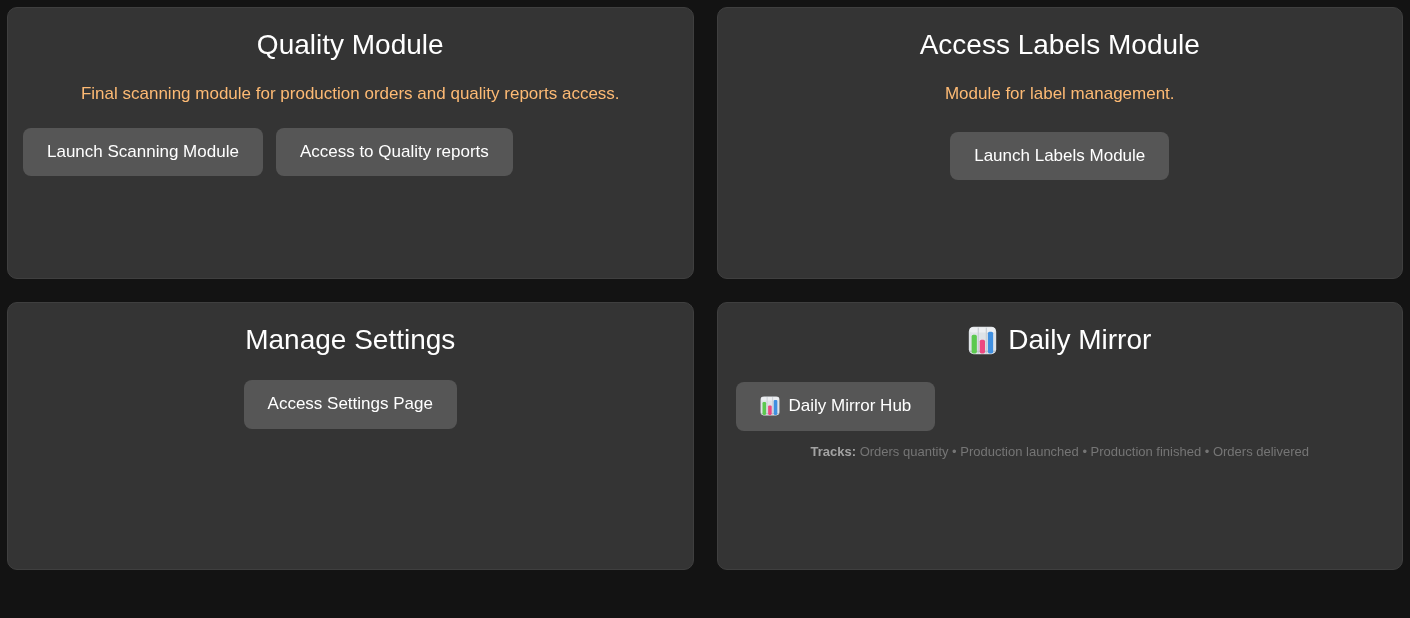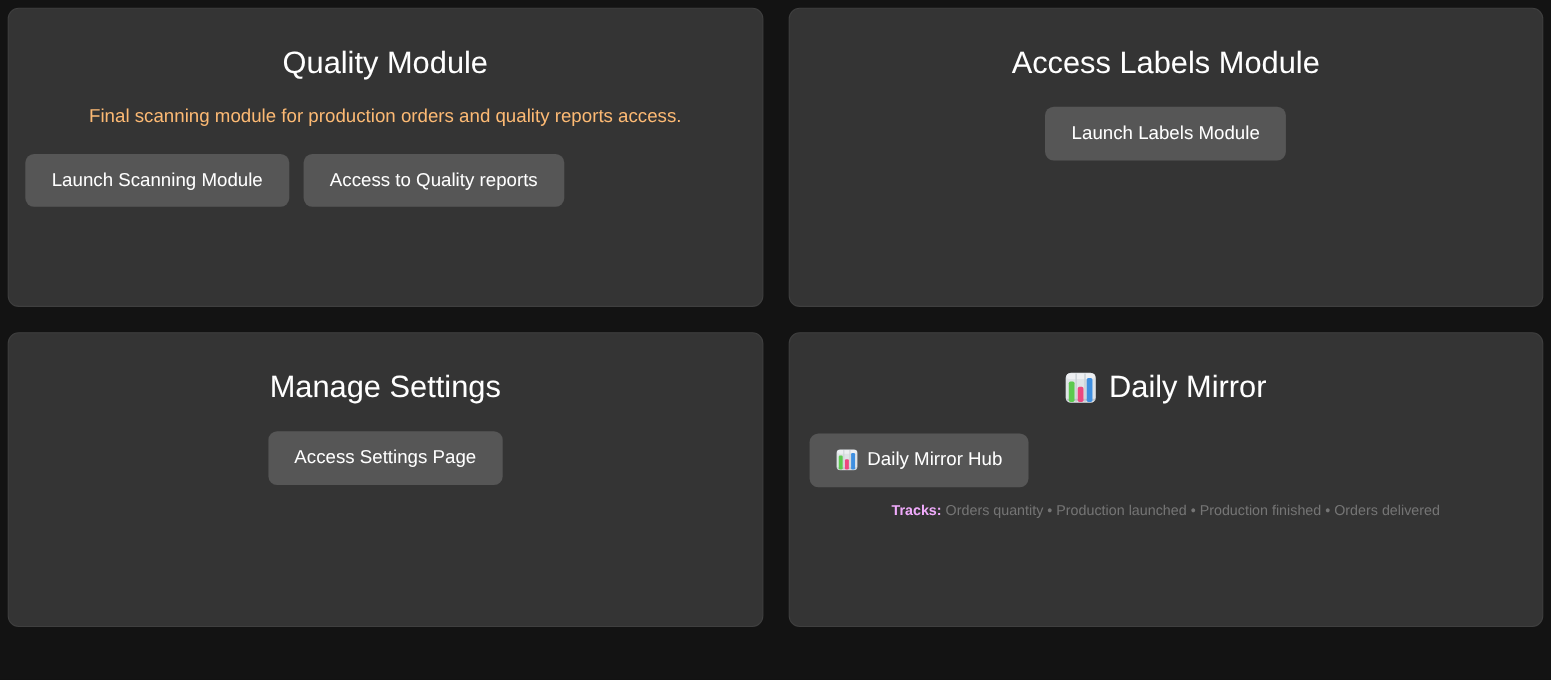--- a/index.html
+++ b/index.html
@@ -27,21 +27,21 @@
     flex: 1;
     box-sizing: border-box;
     background: #343434;
     border: 1px solid #3f3f3f;
     border-radius: 10px;
     overflow: hidden;
   }
   .row-1 .card { height: 272px; }
   .row-2 .card { height: 268px; }
   .card-title {
-    margin: 33px 12px 0;
+    margin: 21px 12px 0;
     font-size: 28px;
     font-weight: 400;
     line-height: 1.15;
     text-align: center;
     color: #ffffff;
   }
   .card-title.with-icon {
     display: flex;
     align-items: center;
     justify-content: center;
@@ -84,21 +84,21 @@
     margin: 26px 0 0 18px;
   }
   .tracks {
     margin-top: 13px;
     text-align: center;
     font-size: 13px;
     color: #757575;
   }
   .tracks .tracks-label {
     font-weight: 700;
-    color: #f0abfc;
+    color: #a3a3a3;
   }
   .emoji-lg { width: 29px; height: 29px; flex: 0 0 auto; }
   .emoji-sm { width: 20px; height: 20px; flex: 0 0 auto; }
 </style>
 </head>
 <body>
 
 <svg width="0" height="0" style="position:absolute" aria-hidden="true">
   <defs>
     <g id="bar-chart-glyph">
@@ -123,20 +123,21 @@
       <p class="card-desc">Final scanning module for production orders and quality reports access.</p>
       <div class="btn-stack">
         <button class="btn">Launch Scanning Module</button>
         <button class="btn">Access to Quality reports</button>
       </div>
     </section>
 
 
     <section class="card">
       <h2 class="card-title">Access Labels Module</h2>
+      <p class="card-desc">Module for label management.</p>
       <div class="btn-center">
         <button class="btn">Launch Labels Module</button>
       </div>
     </section>
 
   </div>
 
   <div class="row row-2">
 
     <section class="card">

